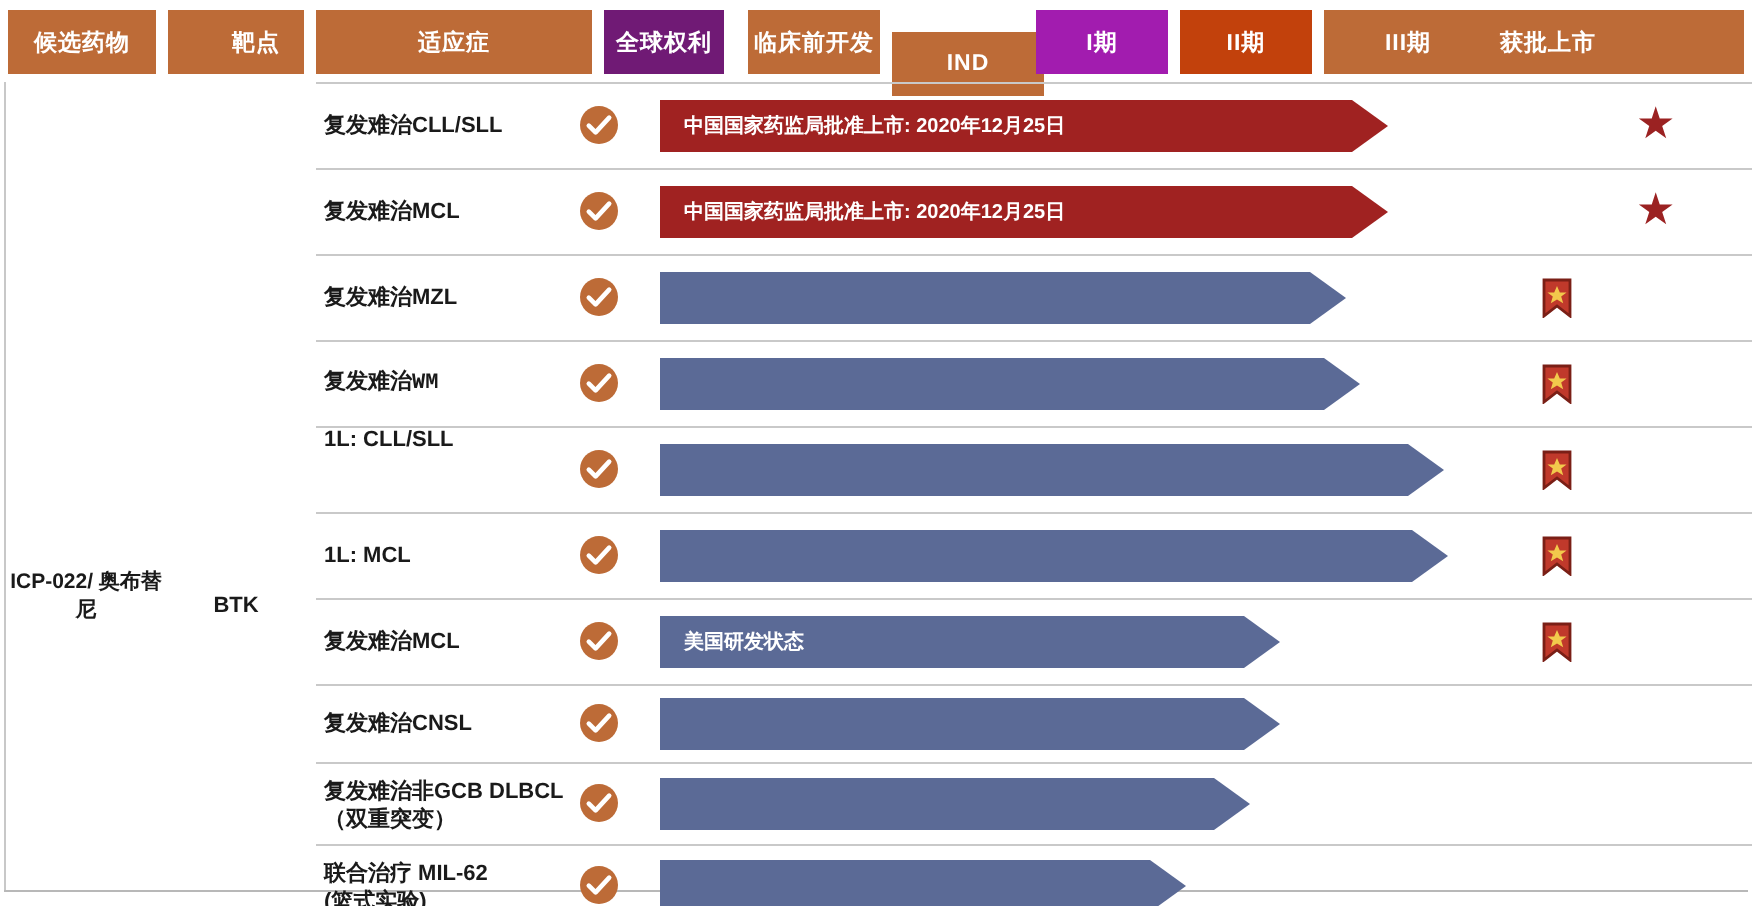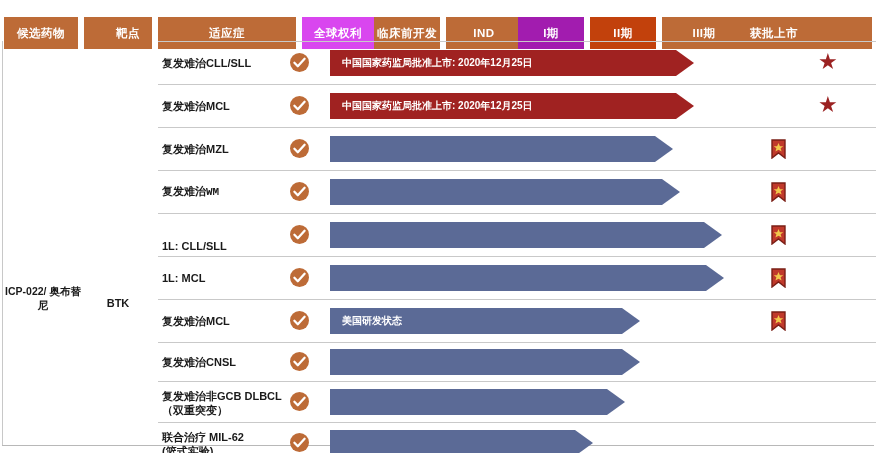--- a/index.html
+++ b/index.html
@@ -16,21 +16,21 @@
     width: 876px;
     height: 453px;
     background: #ffffff;
     overflow: hidden;
   }
 
   
   .header-row {
     position: absolute;
     left: 0;
-    top: 17px;
+    top: 5px;
     width: 876px;
     height: 32px;
     text-align: right;
   }
   .hdr-cell {
     position: absolute;
     top: 0;
     height: 32px;
     background: #bd6b37;
     color: #ffffff;
@@ -163,23 +163,23 @@
 </style>
 </head>
 <body>
 
 <div id="pipeline-root">
 
   <div class="header-row">
       <div class="hdr-cell" style="left: 4px; width: 74px; background: rgb(189, 107, 55); color: rgb(255, 255, 255);">候选药物</div>
       <div class="hdr-cell" style="left: 84px; width: 68px; background: rgb(189, 107, 55); color: rgb(255, 255, 255); padding-left: 20px;">靶点</div>
       <div class="hdr-cell" style="left: 158px; width: 138px; background: rgb(189, 107, 55); color: rgb(255, 255, 255);">适应症</div>
-      <div class="hdr-cell" style="left: 302px; width: 72px; background: #d946ef; color: rgb(255, 255, 255);">全球权利</div>
+      <div class="hdr-cell" style="left: 302px; width: 60px; background: #701a75; color: rgb(255, 255, 255);">全球权利</div>
       <div class="hdr-cell" style="left: 374px; width: 66px; background: rgb(189, 107, 55); color: rgb(255, 255, 255);">临床前开发</div>
-      <div class="hdr-cell" style="left: 446px; width: 76px; background: rgb(189, 107, 55); color: rgb(255, 255, 255);">IND</div>
+      <div class="hdr-cell" style="left: 446px; width: 76px; background: rgb(189, 107, 55); color: rgb(255, 255, 255); margin-top: 11px;">IND</div>
       <div class="hdr-cell" style="left: 518px; width: 66px; background: #a21caf; color: rgb(255, 255, 255);">I期</div>
       <div class="hdr-cell" style="left: 590px; width: 66px; background: #c2410c; color: rgb(255, 255, 255);">II期</div>
       <div class="hdr-cell" style="left: 662px; width: 84px; background: rgb(189, 107, 55); color: rgb(255, 255, 255);">III期</div>
       <div class="hdr-cell" style="left: 734px; width: 80px; background: rgb(189, 107, 55); color: rgb(255, 255, 255);">获批上市</div>
       <div class="hdr-cell" style="left: 806px; width: 66px; background: rgb(189, 107, 55); color: rgb(255, 255, 255);"></div>
     </div>
 
   <div class="body-area">
     <div class="left-vline"></div>
     <div class="bottom-line"></div>
@@ -254,21 +254,21 @@
         </div>
         <div class="banner-icon" style="left: 613px; top: 11.5px;">
           <svg width="15" height="20" viewBox="0 0 15 20">
             <path d="M1 1 H14 V19 L7.5 14 L1 19 Z" fill="#c0392b" stroke="#7a1f16" stroke-width="1.4"></path>
             <polygon points="7.5,4 8.9,7.2 12.3,7.2 9.6,9.3 10.6,12.6 7.5,10.7 4.4,12.6 5.4,9.3 2.7,7.2 6.1,7.2" fill="#f2c94c"></polygon>
           </svg>
         </div>
       </div>
       <div class="row" style="top: 172px; height: 43px;">
         <div class="row-topline" style="background: rgb(201, 201, 201);"></div>
-        <div class="indication" style="top: 26px;">1L: CLL/SLL</div>
+        <div class="indication" style="top: 0;">1L: CLL/SLL</div>
         <div class="check-badge" style="left: 132px; top: 12px; background: rgb(189, 107, 55);">
           <svg width="19" height="19" viewBox="0 0 19 19">
             <path d="M4.4 9.8 L7.8 13.2 L14.6 5.8" fill="none" stroke="#ffffff" stroke-width="2.3" stroke-linecap="round" stroke-linejoin="round"></path>
           </svg>
         </div>
         <div class="arrow" style="left: 172px; top: 8.5px; width: 392px;">
           <svg width="392" height="26" viewBox="0 0 392 26">
             <polygon points="0,0 374,0 392,13 374,26 0,26" fill="#5b6a96"></polygon>
           </svg>
         </div>

